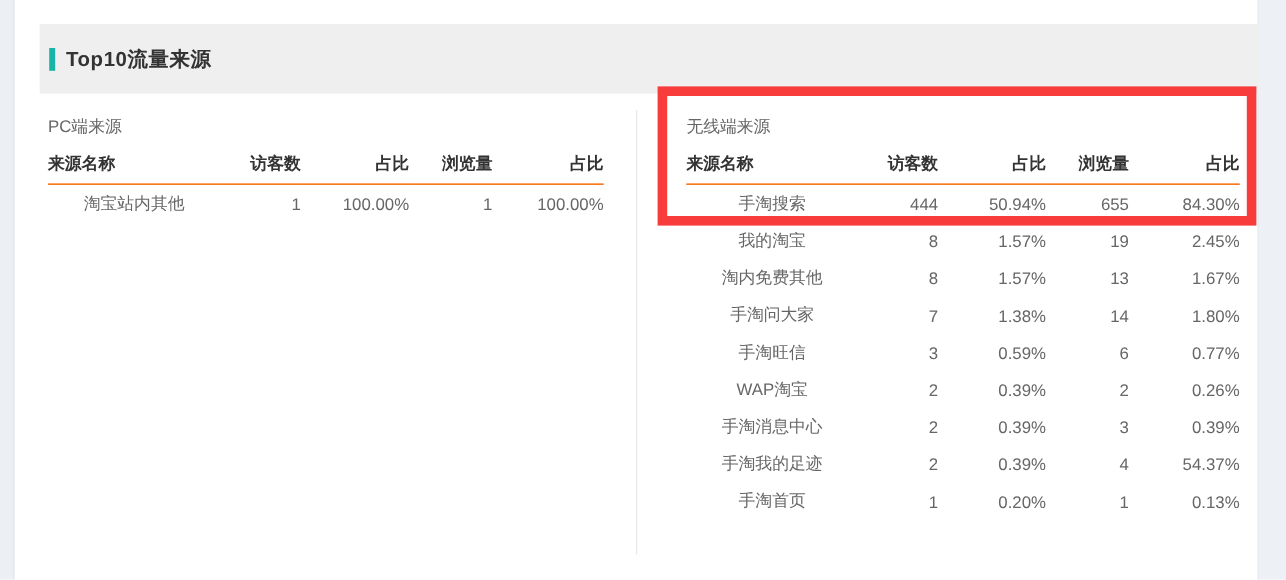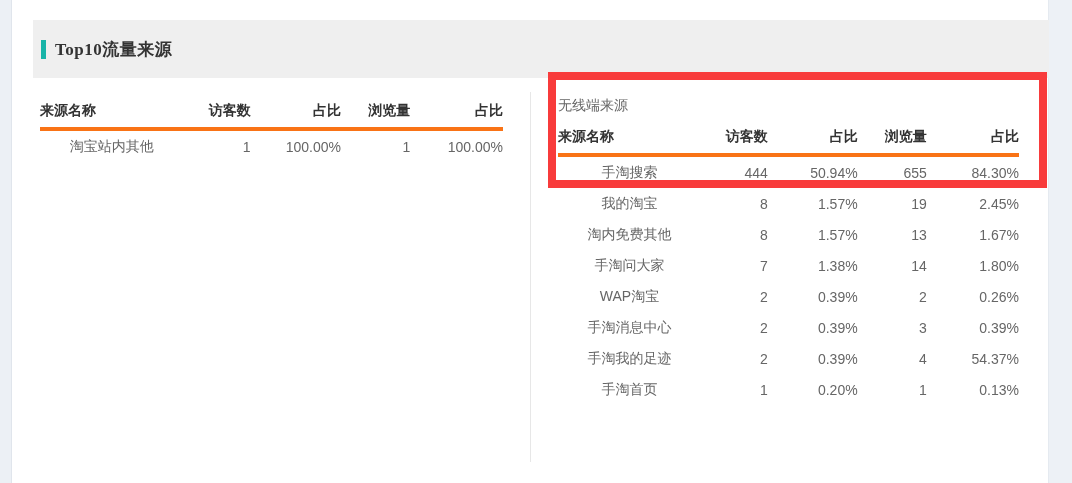--- a/index.html
+++ b/index.html
@@ -15,40 +15,40 @@
   }
   .strip-right{
     position:absolute;right:0;top:0;width:23px;height:483px;
     background:#edf1f6;border-left:1px solid #e5eaf0;
   }
   .section-band{
     position:absolute;left:33px;top:20px;width:1016px;height:58px;
     background:#efefef;
   }
   .band-inner{
-    display:flex;align-items:center;height:100%;padding-left:8px;font-family:Liberation Serif, serif;
+    display:flex;align-items:center;height:100%;padding-left:8px;
   }
   .accent-bar{
     width:5px;height:19px;background:#18b4a8;margin-right:9px;flex:0 0 auto;
   }
   .band-title{
     font-size:17px;font-weight:bold;color:#333333;letter-spacing:0.5px;
   }
   .panel{position:absolute;top:95px;}
   .panel-pc{left:40px;width:463px;}
-  .panel-wireless{left:558px;width:461px;}
+  .panel-wireless{left:572px;width:461px;}
   .panel-title{
     font-size:14px;color:#666666;line-height:20px;height:20px;margin-bottom:6px;
   }
   table.src-table{
     width:100%;border-collapse:collapse;table-layout:fixed;
   }
   table.src-table th{
     font-size:14px;font-weight:bold;color:#333333;height:32px;
-    border-bottom:4px solid #f97316;padding:0;
+    border-bottom:1px solid #f97316;padding:0;
     text-align:right;vertical-align:middle;white-space:nowrap;
   }
   table.src-table th:first-child{text-align:left;}
   table.src-table td{
     font-size:14px;color:#666666;height:31px;padding:0;
     text-align:right;vertical-align:middle;white-space:nowrap;
   }
   table.src-table td:first-child{text-align:center;}
   table.src-table th:nth-child(1),table.src-table td:nth-child(1){width:31%;}
   table.src-table th:nth-child(2),table.src-table td:nth-child(2){width:14.5%;}
@@ -72,20 +72,21 @@
 <div class="strip-right"></div>
 
 <div class="section-band">
   <div class="band-inner">
     <span class="accent-bar"></span>
     <span class="band-title">Top10流量来源</span>
   </div>
 </div>
 
 <div class="panel panel-pc">
+  <div class="panel-title">PC端来源</div>
   <table class="src-table">
     <thead>
       <tr>
           <th>来源名称</th>
           <th>访客数</th>
           <th>占比</th>
           <th>浏览量</th>
           <th>占比</th>
         </tr>
     </thead>
@@ -138,20 +139,27 @@
           <td>1.67%</td>
         </tr>
         <tr>
           <td>手淘问大家</td>
           <td>7</td>
           <td>1.38%</td>
           <td>14</td>
           <td>1.80%</td>
         </tr>
         <tr>
+          <td>手淘旺信</td>
+          <td>3</td>
+          <td>0.59%</td>
+          <td>6</td>
+          <td>0.77%</td>
+        </tr>
+        <tr>
           <td>WAP淘宝</td>
           <td>2</td>
           <td>0.39%</td>
           <td>2</td>
           <td>0.26%</td>
         </tr>
         <tr>
           <td>手淘消息中心</td>
           <td>2</td>
           <td>0.39%</td>

